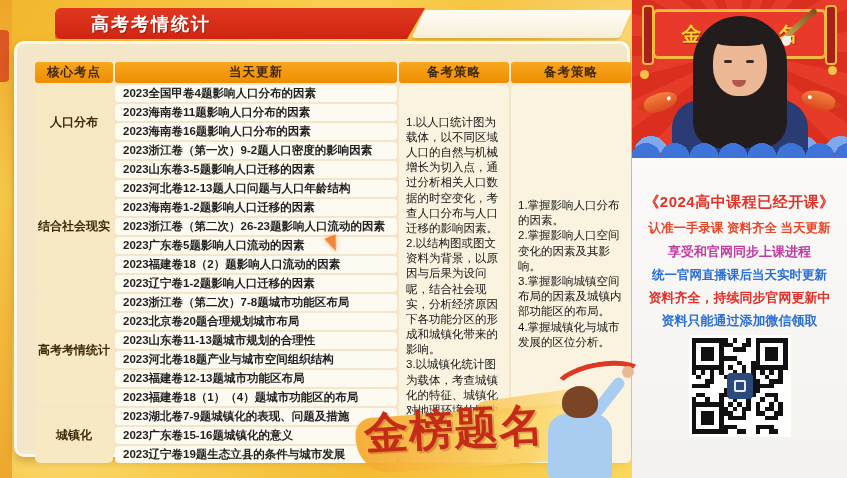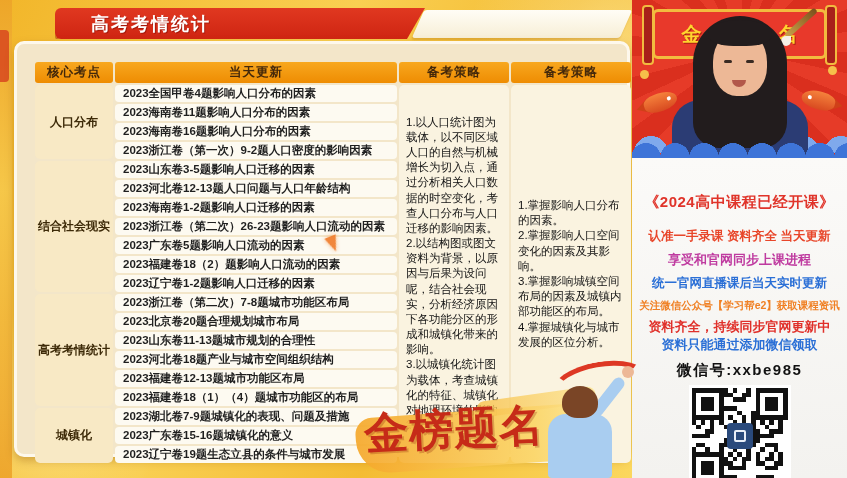--- a/index.html
+++ b/index.html
@@ -299,28 +299,26 @@
         <div class="p-eye eye-l"></div>
         <div class="p-eye eye-r"></div>
         <div class="p-mouth"></div>
       </div>
       <div class="wave-row wave-front" style="z-index:6;"></div>
     </div>
 
     <div class="promo">
       <div class="course-banner" style="color: rgb(224, 52, 42);">《2024高中课程已经开课》</div>
       <div>
-          <div class="promo-line" style="color: rgb(232, 70, 42); font-size: 12.5px; margin-top: 16px;">认准一手录课 资料齐全 当天更新</div>
+          <div class="promo-line" style="color: rgb(232, 70, 42); font-size: 12.5px; margin-top: 8px;">认准一手录课 资料齐全 当天更新</div>
           <div class="promo-line" style="color: rgb(191, 59, 160); font-size: 13px; margin-top: 6px;">享受和官网同步上课进程</div>
           <div class="promo-line" style="color: rgb(42, 111, 214); font-size: 12.5px; margin-top: 6px;">统一官网直播课后当天实时更新</div>
-          <div class="promo-line" style="color: rgb(240, 128, 36); font-size: 10.5px; margin-top: 7px;">关注微信公众号【学习帮e2】获取课程资讯</div>
           <div class="promo-line" style="color: rgb(224, 48, 42); font-size: 13px; margin-top: 5px; font-family: Liberation Mono, monospace;">资料齐全，持续同步官网更新中</div>
-          <div class="promo-line" style="color: rgb(42, 111, 214); font-size: 13px; ">资料只能通过添加微信领取</div>
+          <div class="promo-line" style="color: rgb(42, 111, 214); font-size: 13px; margin-top: 5px;">资料只能通过添加微信领取</div>
         </div>
-      <div class="wechat-id">微信号:xxbe985</div>
       <div class="qr-wrap">
         <div class="qr-grid">
             <i class="d"></i>
             <i class="d"></i>
             <i class="d"></i>
             <i class="d"></i>
             <i class="d"></i>
             <i class="d"></i>
             <i class="d"></i>
             <i class="d"></i>

